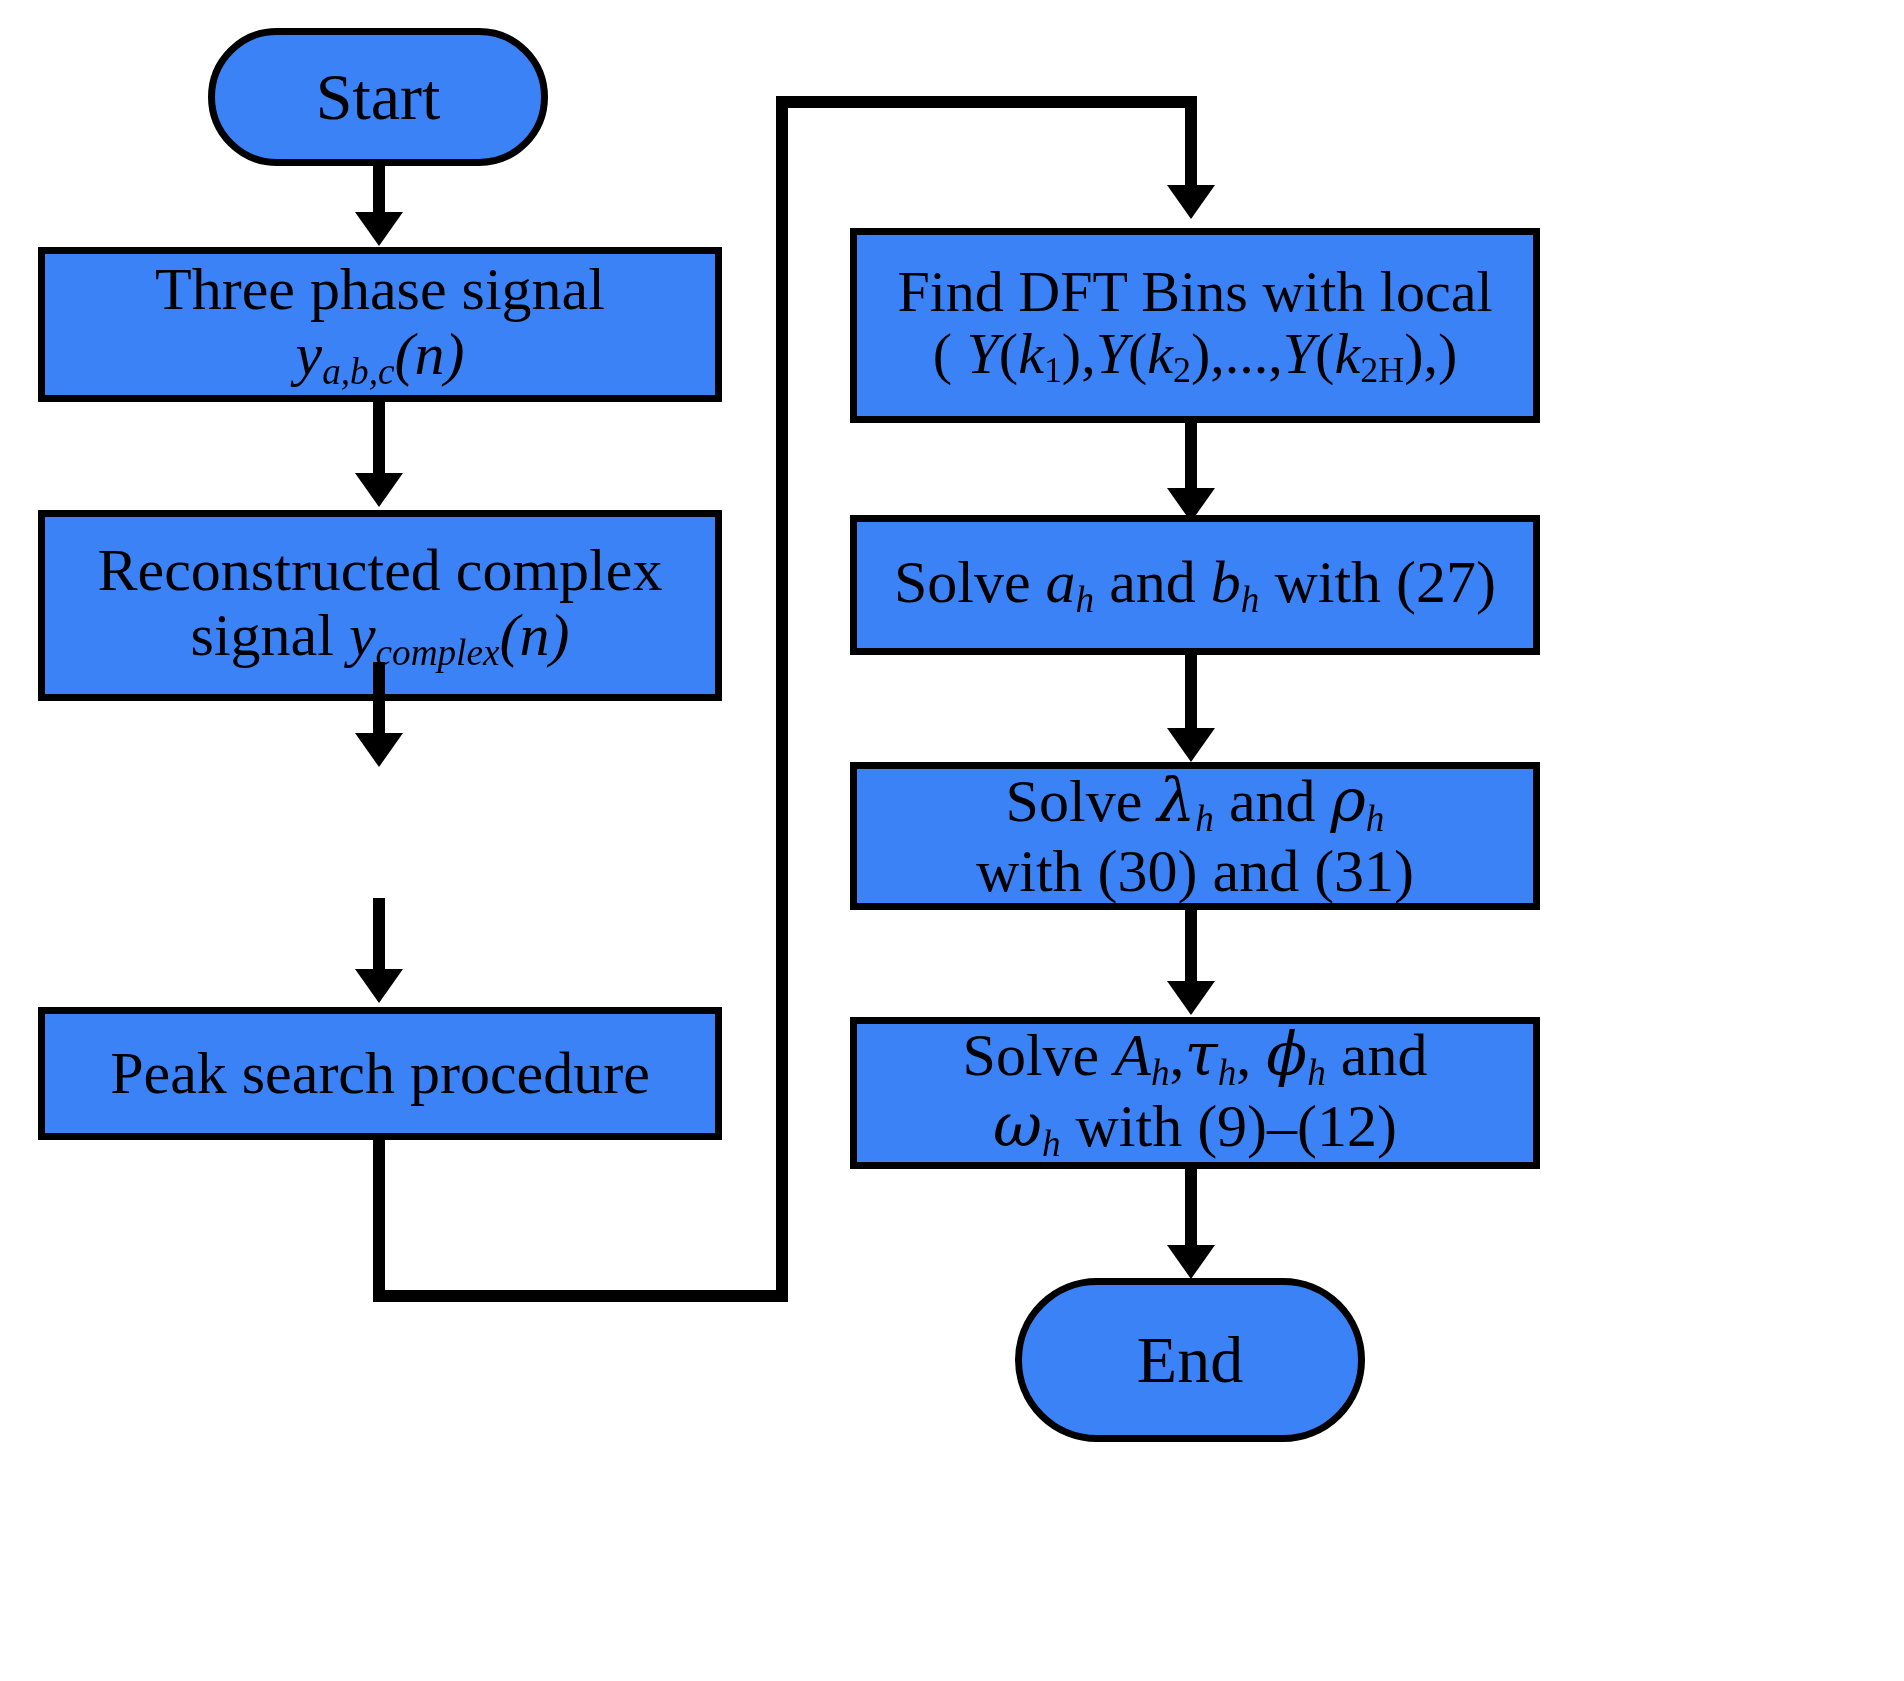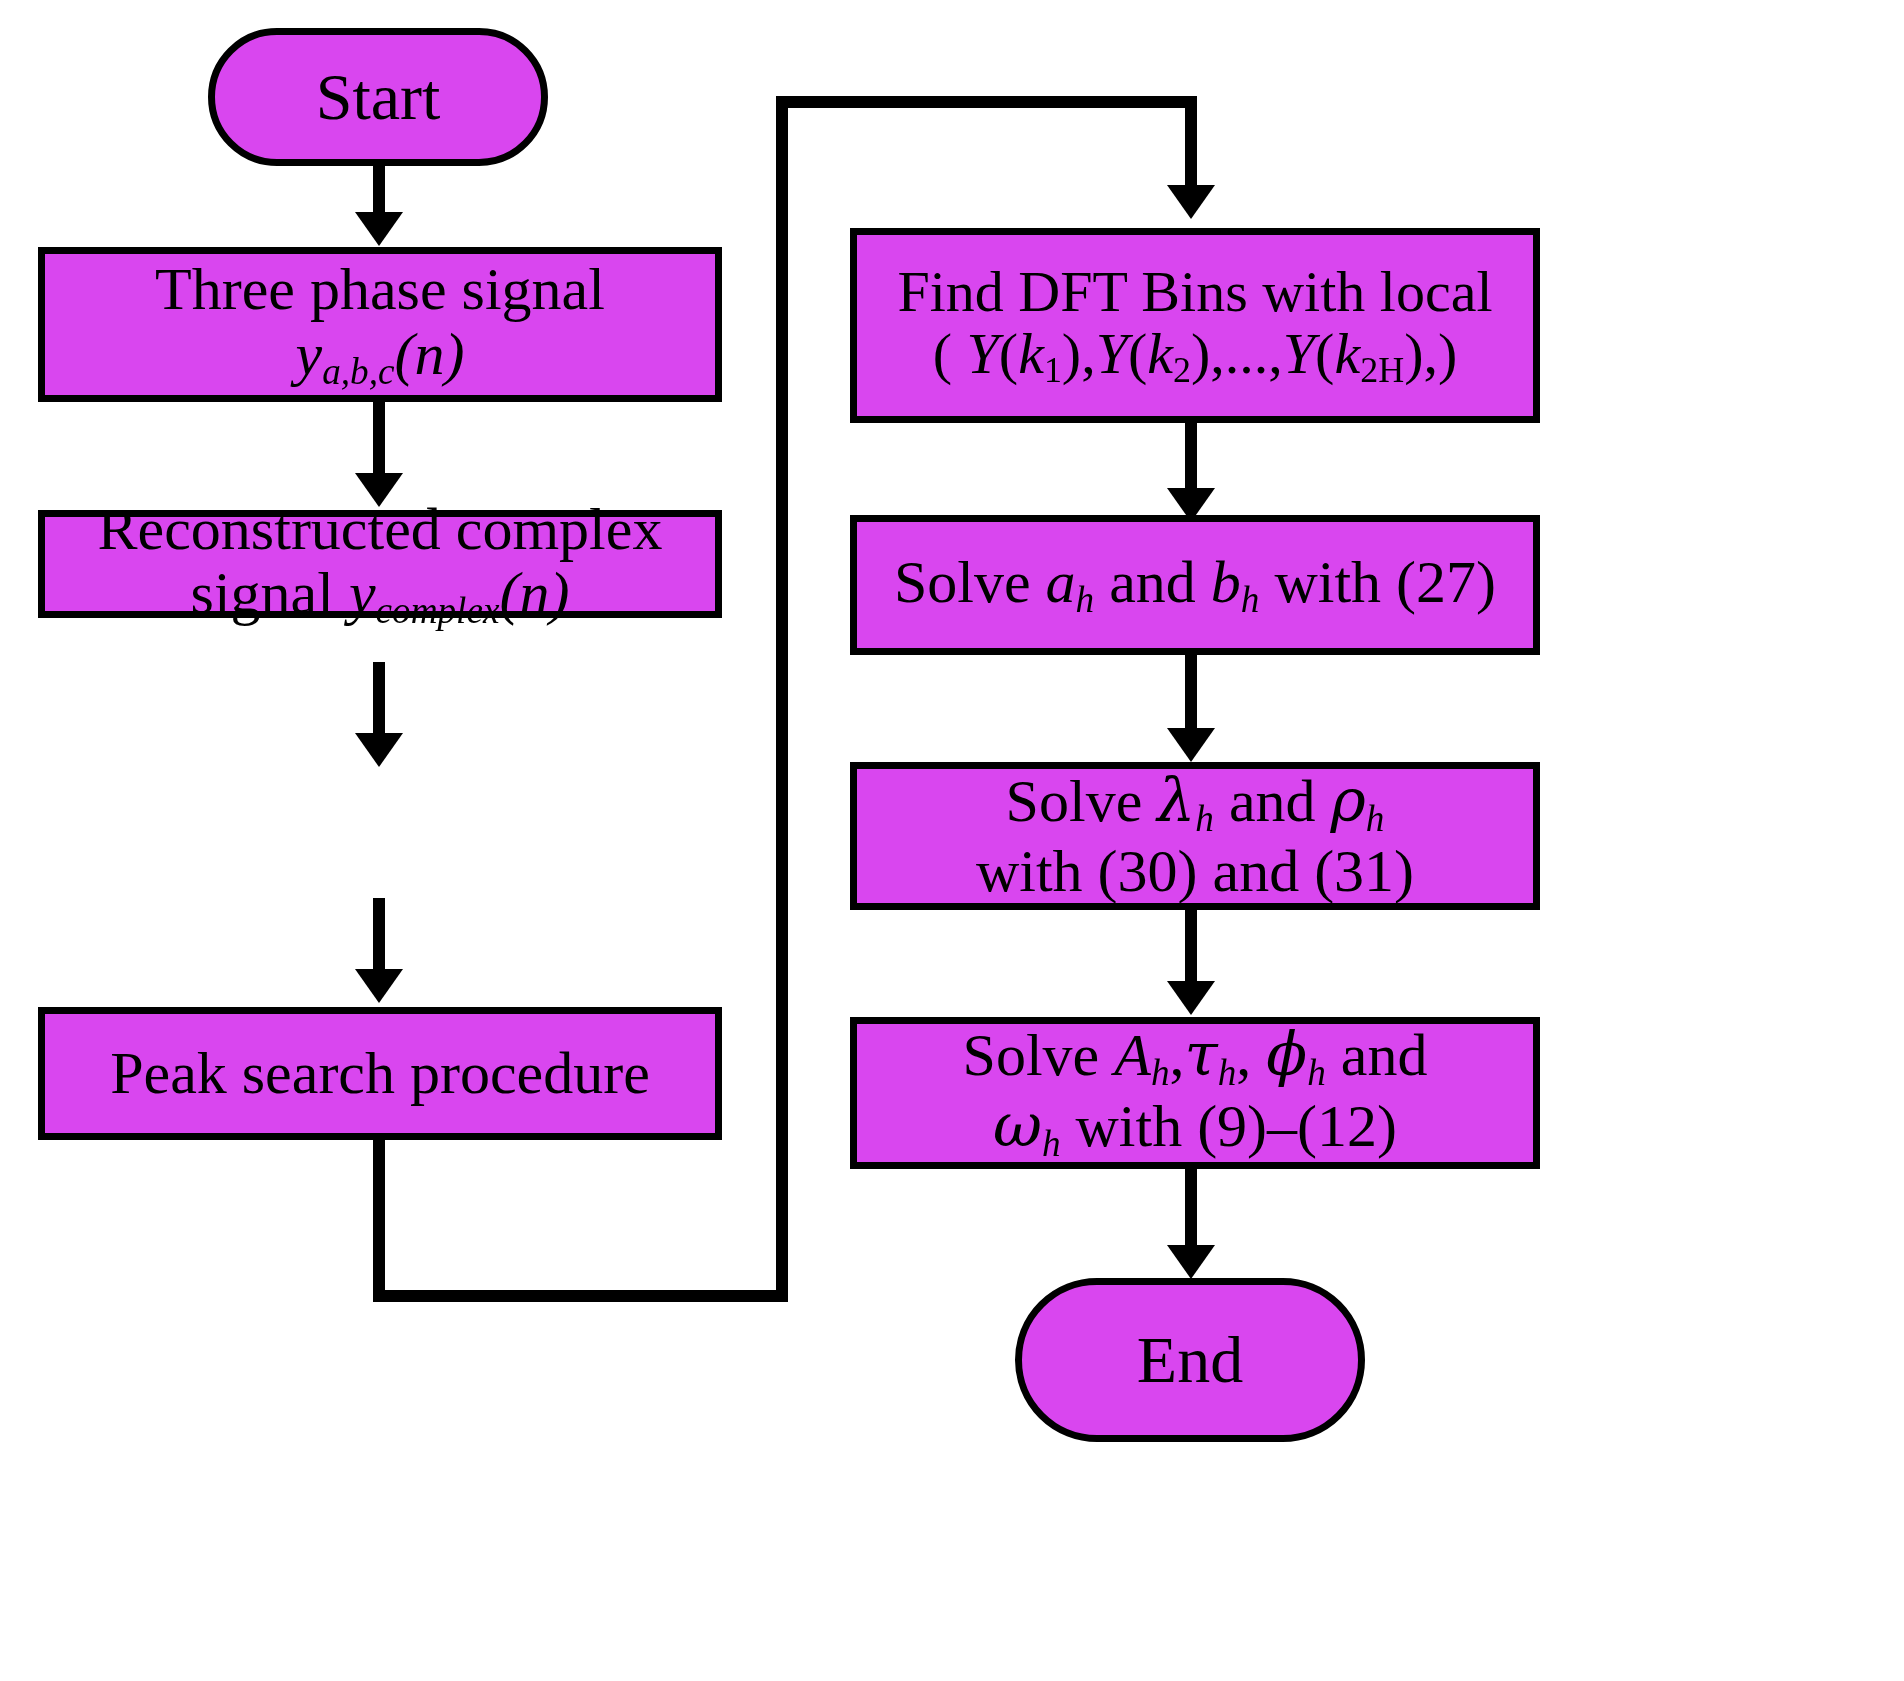--- a/index.html
+++ b/index.html
@@ -17,21 +17,21 @@
     height: 1681px;
     background: #ffffff;
     overflow: hidden;
   }
 
   
   .node {
     position: absolute;
     box-sizing: border-box;
     border: 7px solid #000000;
-    background: #d946ef;
+    background: #3b82f6;
     display: flex;
     align-items: center;
     justify-content: center;
     text-align: center;
     line-height: 1.08;
   }
   .terminator {
     border-radius: 999px;
   }
   .process {
@@ -97,21 +97,21 @@
   <div class="node process t-body" style="left:38px; top:247px; width:684px; height:155px;">
     <span class="txt">
       <span class="line">Three phase signal</span>
       <span class="line"><i class="v">y</i><span class="sub">a,b,c</span><i class="v">(n)</i></span>
     </span>
   </div>
 
   <div class="seg" style="left:373px; top:402px; width:12px; height:78px;"></div>
   <div class="arrow-down" style="left:355px; top:473px;"></div>
 
-  <div class="node process t-body" style="left:38px; top:510px; width:684px; height:108px;">
+  <div class="node process t-body" style="left:38px; top:510px; width:684px; height:191px;">
     <span class="txt">
       <span class="line">Reconstructed complex</span>
       <span class="line"><span>signal </span><i class="v">y</i><span class="sub">complex</span><i class="v">(n)</i></span>
     </span>
   </div>
 
   <div class="seg" style="left:373px; top:662px; width:12px; height:78px;"></div>
   <div class="arrow-down" style="left:355px; top:733px;"></div>
 
 

